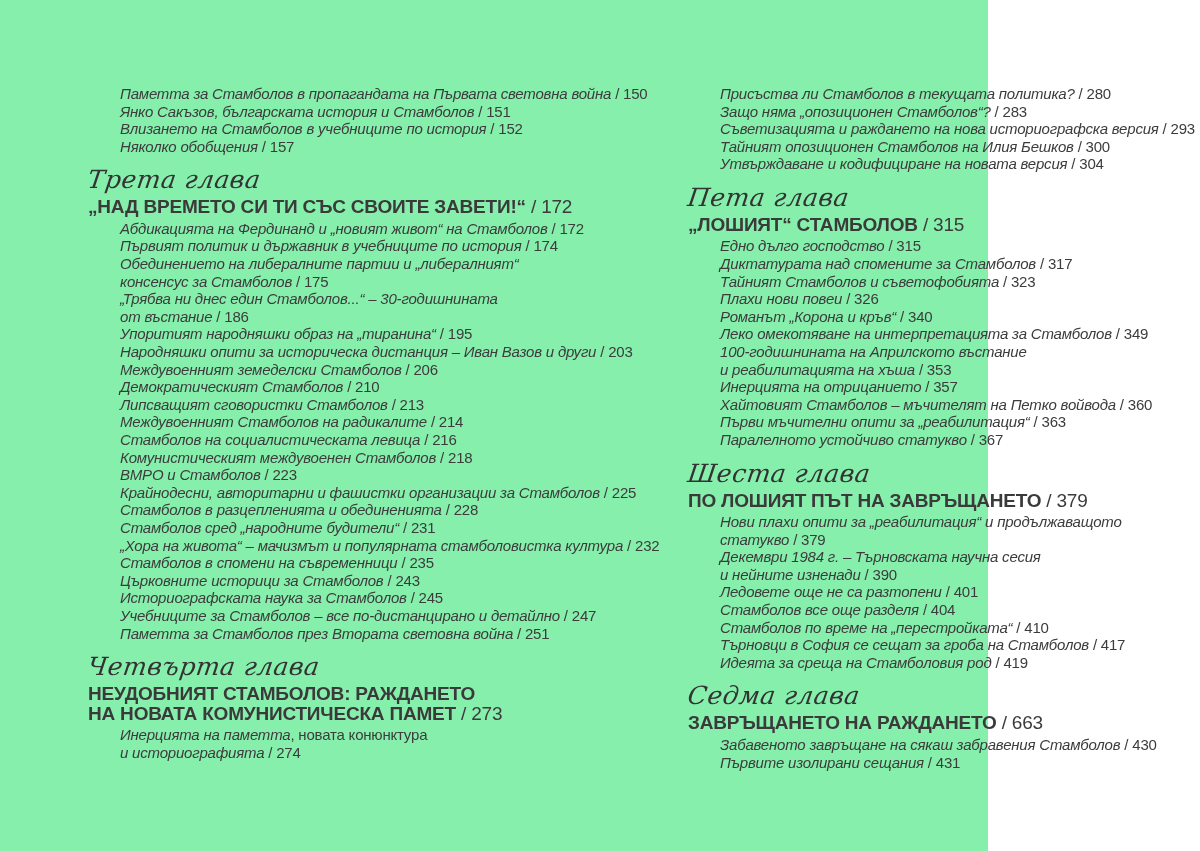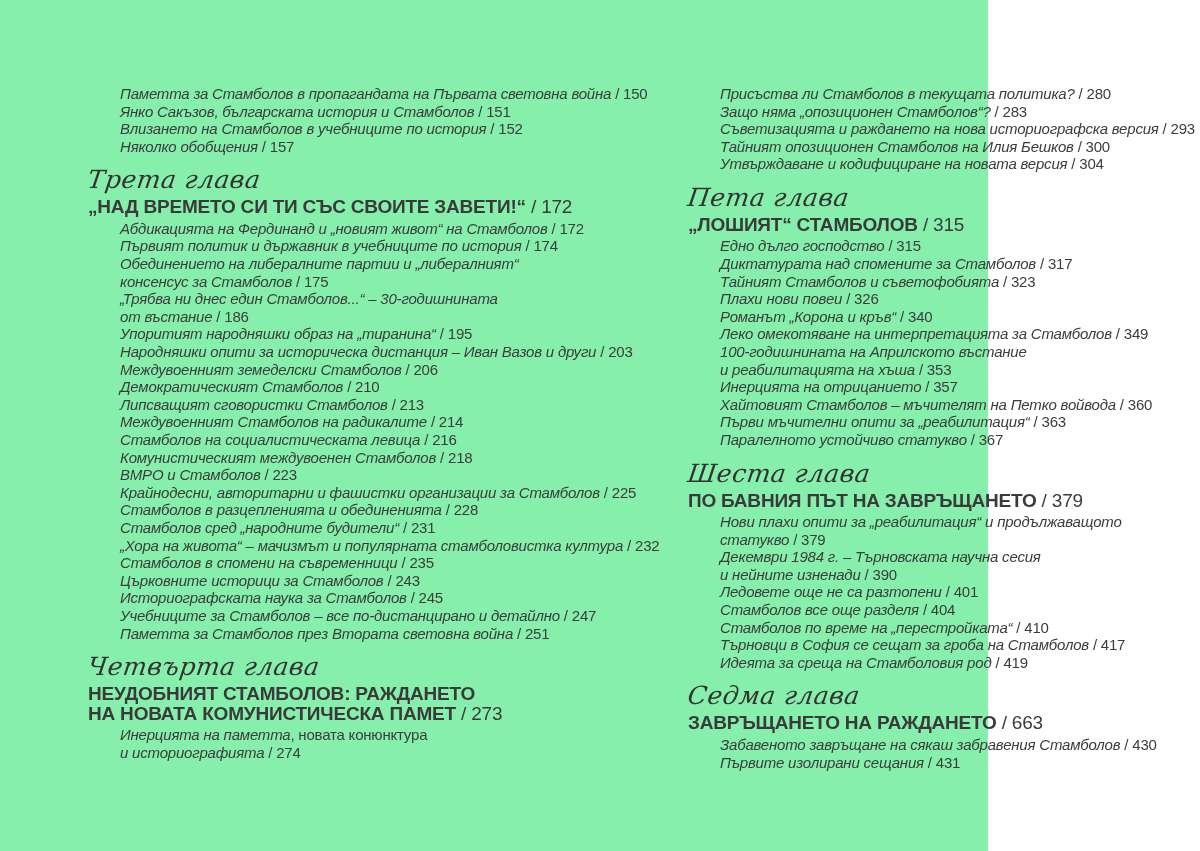--- a/index.html
+++ b/index.html
@@ -130,21 +130,21 @@
         <div class="toc-item"><span class="item-text">100-годишнината на Априлското въстание</span></div>
         <div class="toc-item"><span class="item-text">и реабилитацията на хъша</span><span class="page-ref"> / 353</span></div>
         <div class="toc-item"><span class="item-text">Инерцията на отрицанието</span><span class="page-ref"> / 357</span></div>
         <div class="toc-item"><span class="item-text">Хайтовият Стамболов – мъчителят на Петко войвода</span><span class="page-ref"> / 360</span></div>
         <div class="toc-item"><span class="item-text">Първи мъчителни опити за „реабилитация“</span><span class="page-ref"> / 363</span></div>
         <div class="toc-item"><span class="item-text">Паралелното устойчиво статукво</span><span class="page-ref"> / 367</span></div>
       </section>
       <section class="toc-section">
         <div class="chapter-script">Шеста глава</div>
         <div class="chapter-titles">
-          <div class="chapter-title-line"><span class="title-text">ПО БАВНИЯ ПЪТ НА ЗАВРЪЩАНЕТО</span><span class="page-ref"> / 379</span></div>
+          <div class="chapter-title-line"><span class="title-text">ПО ЛОШИЯТ ПЪТ НА ЗАВРЪЩАНЕТО</span><span class="page-ref"> / 379</span></div>
         </div>
         <div class="toc-item"><span class="item-text">Нови плахи опити за „реабилитация“ и продължаващото</span></div>
         <div class="toc-item"><span class="item-text">статукво</span><span class="page-ref"> / 379</span></div>
         <div class="toc-item"><span class="item-text">Декември 1984 г. – Търновската научна сесия</span></div>
         <div class="toc-item"><span class="item-text">и нейните изненади</span><span class="page-ref"> / 390</span></div>
         <div class="toc-item"><span class="item-text">Ледовете още не са разтопени</span><span class="page-ref"> / 401</span></div>
         <div class="toc-item"><span class="item-text">Стамболов все още разделя</span><span class="page-ref"> / 404</span></div>
         <div class="toc-item"><span class="item-text">Стамболов по време на „перестройката“</span><span class="page-ref"> / 410</span></div>
         <div class="toc-item"><span class="item-text">Търновци в София се сещат за гроба на Стамболов</span><span class="page-ref"> / 417</span></div>
         <div class="toc-item"><span class="item-text">Идеята за среща на Стамболовия род</span><span class="page-ref"> / 419</span></div>

